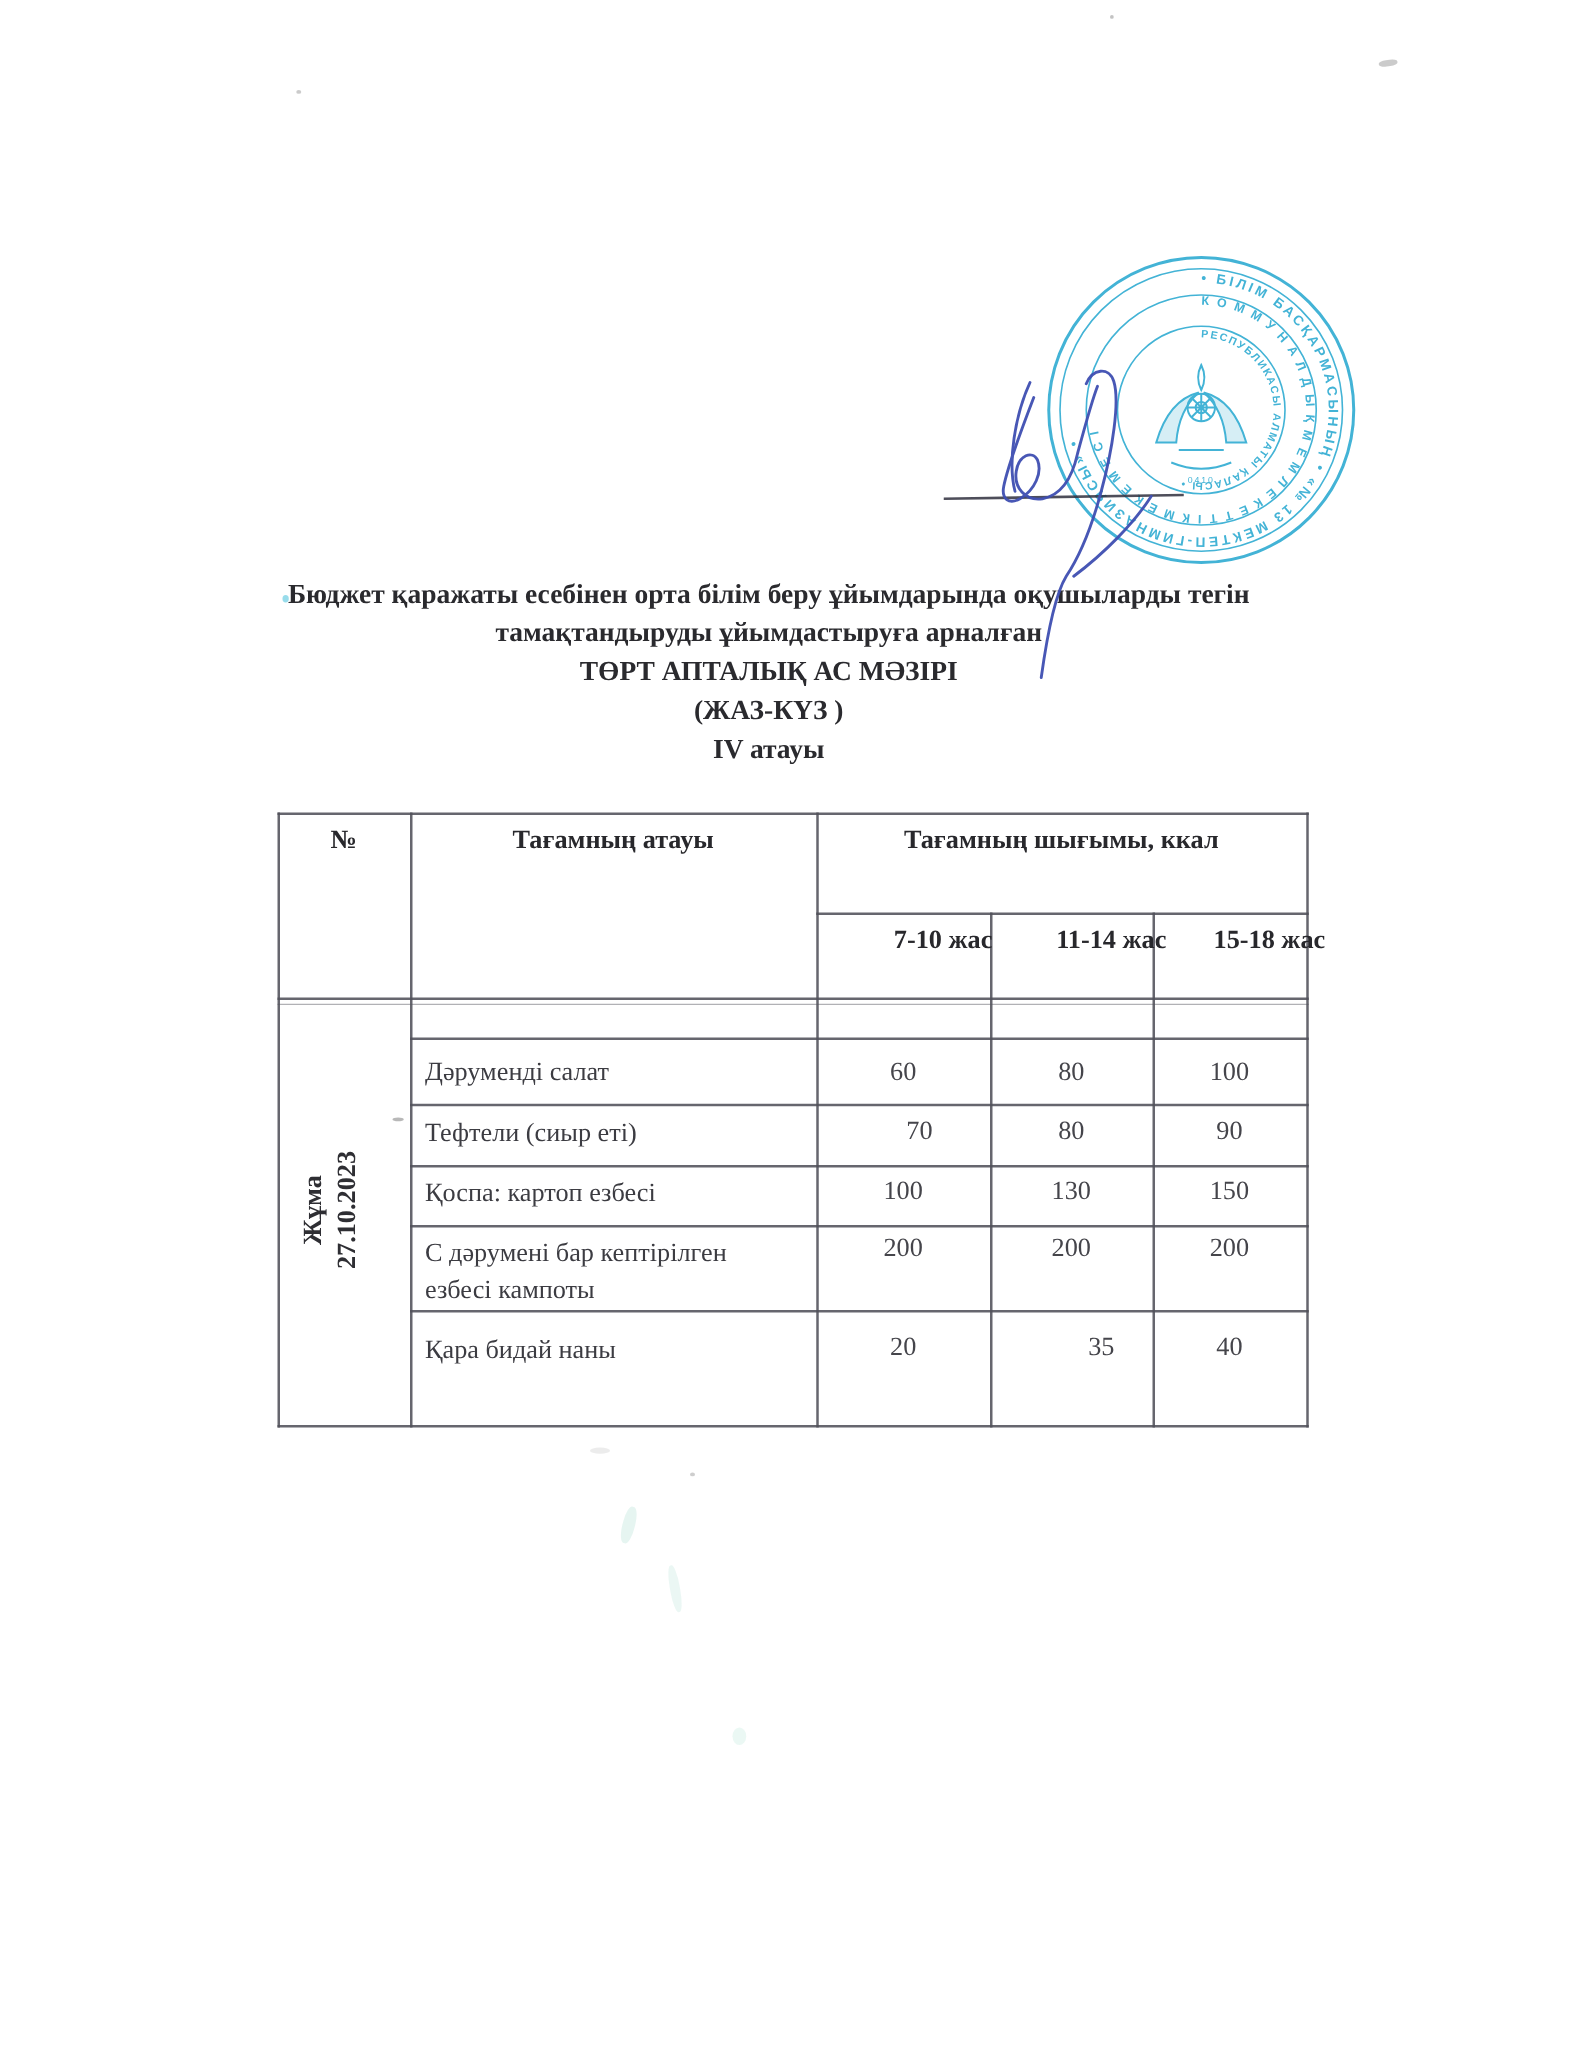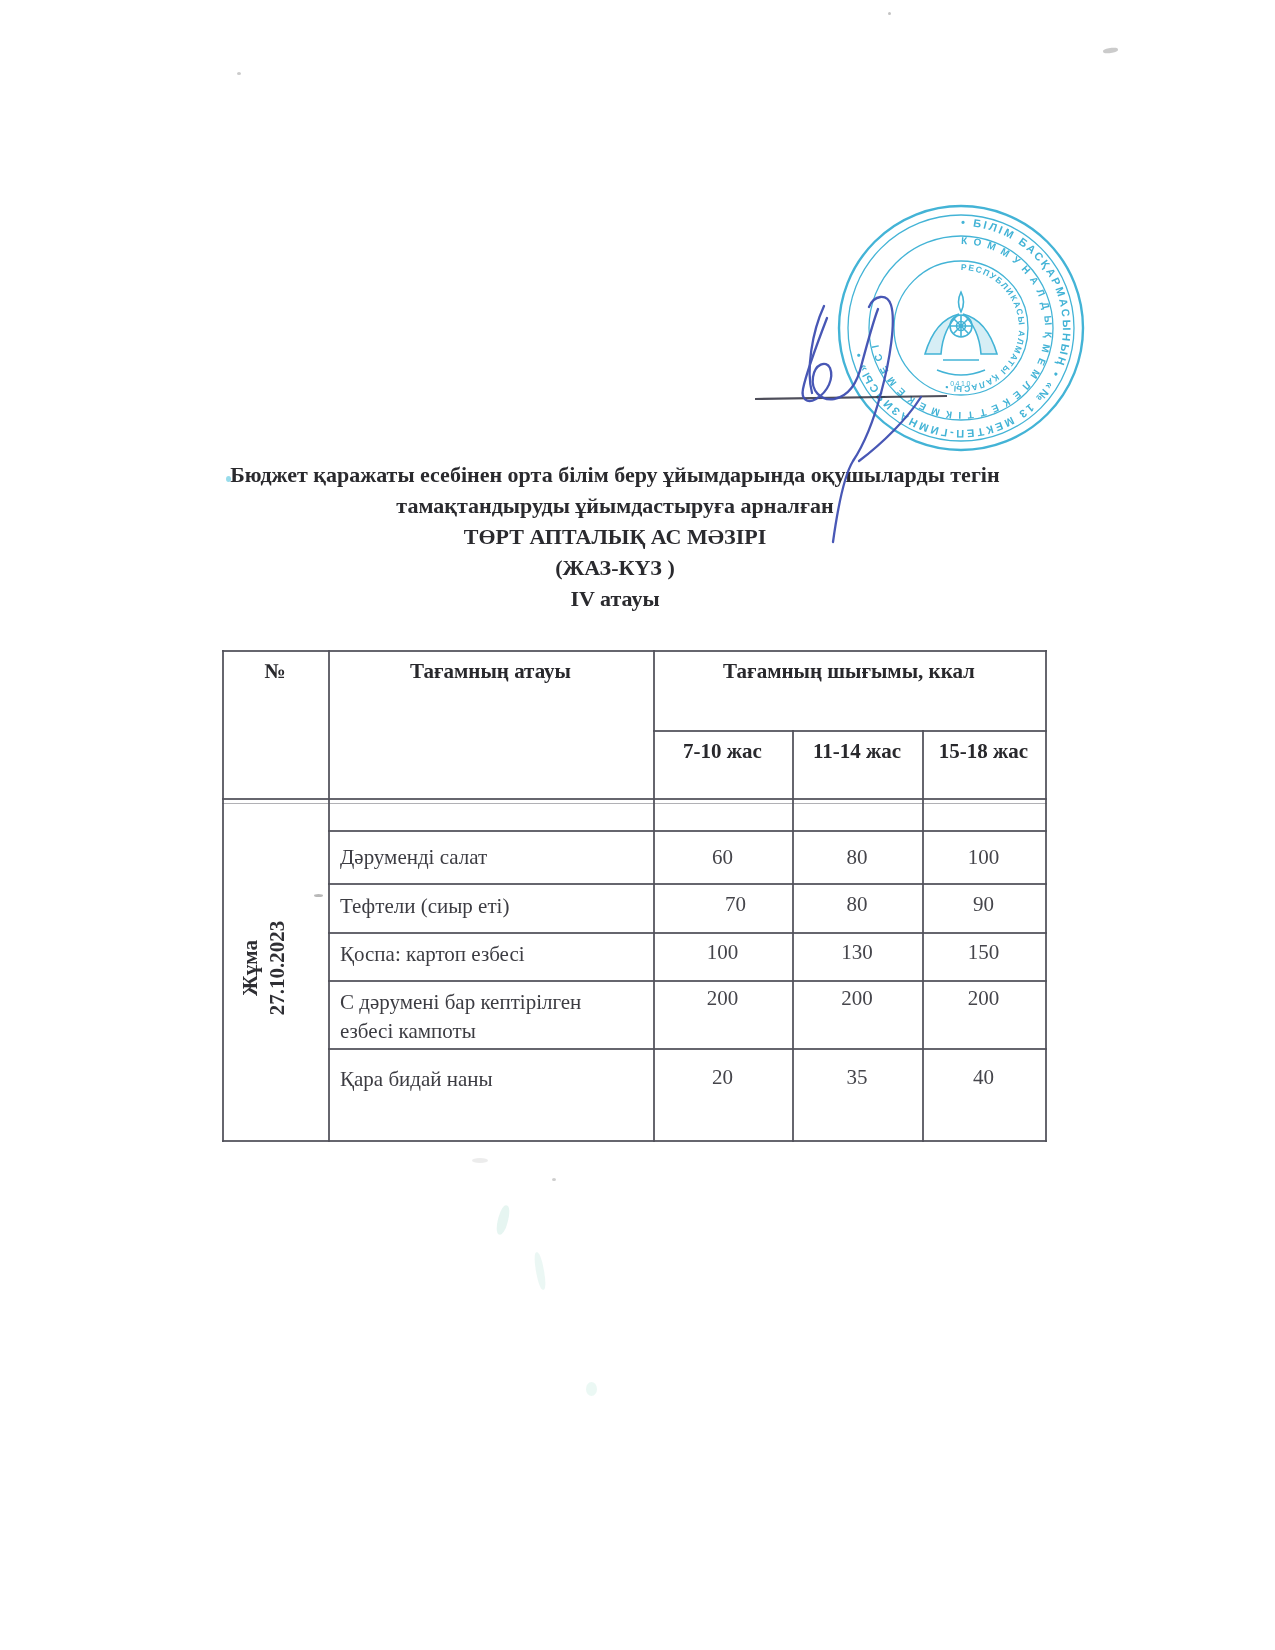--- a/index.html
+++ b/index.html
@@ -6,21 +6,21 @@
   .page{
     position:relative;width:1275px;height:1650px;margin:0 auto;
     background:#ffffff;overflow:hidden;
     font-family:"Liberation Serif", serif;
   }
   
   .hl,.vl{position:absolute;background:#51515a;opacity:.88;}
   
   .cell{position:absolute;line-height:1.25;}
   .hdr{font-weight:bold;font-size:21px;color:#28282c;text-align:center;}
-  .age{font-weight:bold;font-size:21px;color:#28282c;text-align:center;}
+  .age{font-weight:bold;font-size:21px;color:#28282c;text-align:center;padding-left:32px;}
   .dish{font-size:21px;color:#3c3c42;text-align:left;}
   .val{font-size:21px;color:#45454b;text-align:center;}
   .day-label{
     position:absolute;left:174px;top:934px;width:180px;height:68px;
     transform:rotate(-90deg);
     display:flex;flex-direction:column;align-items:center;justify-content:center;
     font-weight:bold;font-size:21px;color:#2e2e33;line-height:1.3;
   }
   .title-block{
     position:absolute;left:175px;top:459px;width:880px;
@@ -144,21 +144,21 @@
     <div class="cell val" style="left:792px;top:939px;width:130px;">130</div>
     <div class="cell val" style="left:922px;top:939px;width:123px;">150</div>
 
     <div class="cell dish" style="left:340px;top:988px;width:290px;line-height:29px;">С дәрумені бар кептірілген езбесі кампоты</div>
     <div class="cell val" style="left:653px;top:985px;width:139px;">200</div>
     <div class="cell val" style="left:792px;top:985px;width:130px;">200</div>
     <div class="cell val" style="left:922px;top:985px;width:123px;">200</div>
 
     <div class="cell dish" style="left:340px;top:1066px;width:300px;">Қара бидай наны</div>
     <div class="cell val" style="left:653px;top:1064px;width:139px;">20</div>
-    <div class="cell val" style="left:792px;top:1064px;width:130px;">35</div>
+    <div class="cell val" style="left:816px;top:1064px;width:130px;">35</div>
     <div class="cell val" style="left:922px;top:1064px;width:123px;">40</div>
   </div>
 
   <div class="speck" style="left:1103px;top:48px;width:15px;height:5px;background:#a8a8a8;opacity:.6;border-radius:40%;transform:rotate(-8deg);"></div>
   <div class="speck" style="left:888px;top:12px;width:3px;height:3px;background:#aaa;opacity:.7;"></div>
   <div class="speck" style="left:237px;top:72px;width:4px;height:3px;background:#b5b5b5;opacity:.7;"></div>
   <div class="speck" style="left:226px;top:476px;width:5px;height:6px;background:#7ed3e6;opacity:.8;"></div>
   <div class="speck" style="left:314px;top:894px;width:9px;height:3px;background:#9a9a9a;opacity:.7;border-radius:50%;"></div>
   <div class="speck" style="left:552px;top:1178px;width:4px;height:3px;background:#c2c2c2;opacity:.8;"></div>
   <div class="speck" style="left:498px;top:1205px;width:10px;height:30px;background:#c7e9df;opacity:.45;border-radius:45%;transform:rotate(14deg);"></div>

